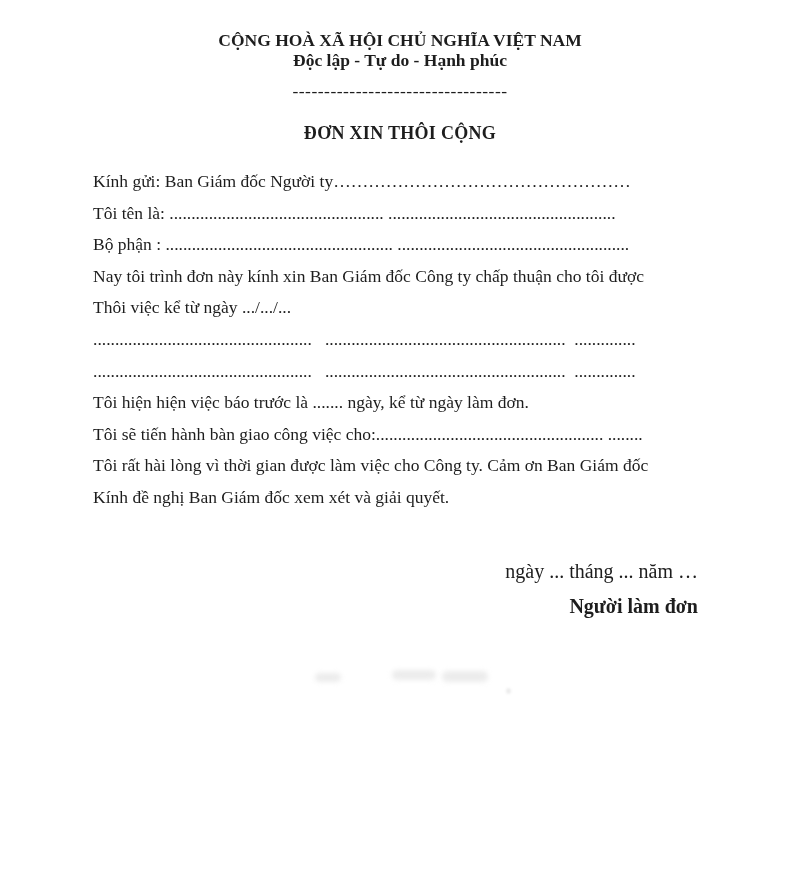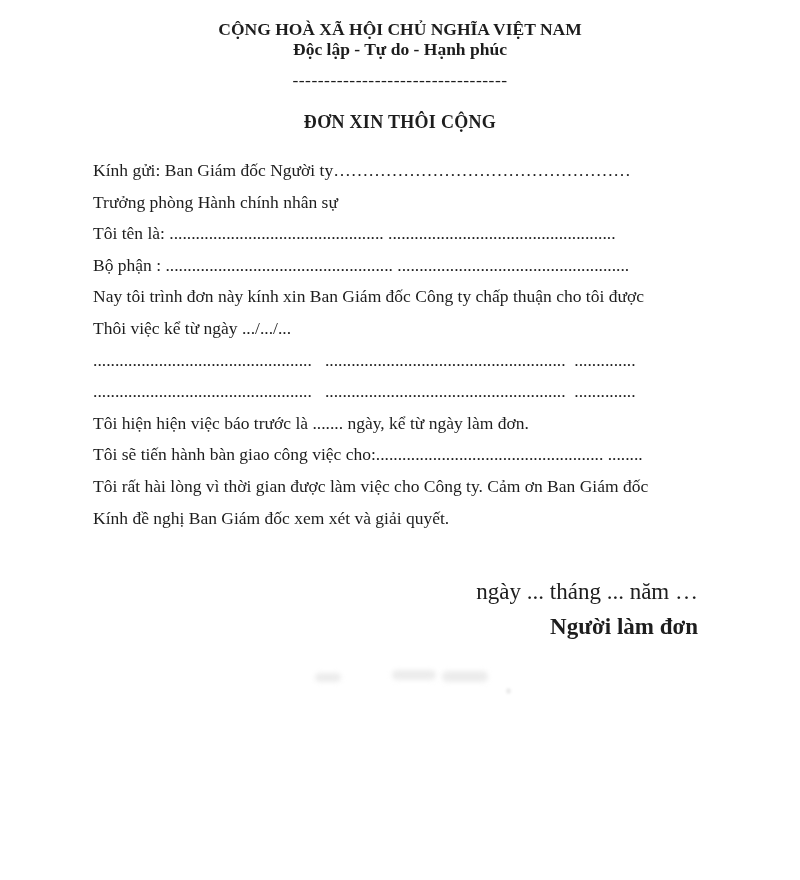--- a/index.html
+++ b/index.html
@@ -7,40 +7,40 @@
   .page {
     position: relative;
     width: 800px;
     height: 880px;
     margin: 0 auto;
     overflow: hidden;
     font-family: "Liberation Serif", "DejaVu Serif", serif;
     background: #ffffff;
     color: #1d1d1d;
   }
-  .header { text-align: center; padding-top: 19px; }
+  .header { text-align: center; padding-top: 30px; }
   .h1 { font-size: 17.5px; font-weight: bold; line-height: 20px; white-space: pre; }
   .h2 { font-size: 17.5px; font-weight: bold; line-height: 21px; white-space: pre; }
   .sep { font-size: 17.5px; line-height: 24px; margin-top: 8px; letter-spacing: 0.5px; white-space: pre; }
   .title {
     text-align: center;
     font-size: 18px;
     font-weight: bold;
     line-height: 30px;
     margin-top: 15px;
     letter-spacing: 0.3px;
     white-space: pre;
   }
   .body { margin-top: 18px; margin-left: 93px; font-size: 17.5px; }
   .body .line { line-height: 31.6px; white-space: pre; }
   .signature {
     margin-top: 40px;
     margin-right: 102px;
     text-align: right;
-    font-size: 23px;
+    font-size: 20px;
     line-height: 35px;
   }
   .signature .date-line { white-space: pre; }
   .signature .signer { font-weight: bold; white-space: pre; margin-left: 48px; }
   
   .smudge { position: absolute; border-radius: 6px; filter: blur(2.5px); }
   .smudge.s1 { left: 315px; top: 673px; width: 26px; height: 9px; }
   .smudge.s2 { left: 392px; top: 670px; width: 44px; height: 10px; }
   .smudge.s3 { left: 442px; top: 671px; width: 46px; height: 11px; }
   .smudge.s4 { left: 506px; top: 688px; width: 5px; height: 6px; filter: blur(1px); border-radius: 50%; }
@@ -53,21 +53,20 @@
   <div class="header">
     <div class="h1">CỘNG HOÀ XÃ HỘI CHỦ NGHĨA VIỆT NAM</div>
     <div class="h2">Độc lập - Tự do - Hạnh phúc</div>
     <div class="sep">----------------------------------</div>
   </div>
 
   <div class="title">ĐƠN XIN THÔI CỘNG</div>
 
   <div class="body">
     <div class="line">Kính gửi: Ban Giám đốc Người ty……………………………………………</div>
-    <div class="line">Trưởng phòng Hành chính nhân sự</div>
     <div class="line">Tôi tên là: ................................................. ....................................................</div>
     <div class="line">Bộ phận : .................................................... .....................................................</div>
     <div class="line">Nay tôi trình đơn này kính xin Ban Giám đốc Công ty chấp thuận cho tôi được</div>
     <div class="line">Thôi việc kể từ ngày .../.../...</div>
     <div class="line">..................................................   .......................................................  ..............</div>
     <div class="line">..................................................   .......................................................  ..............</div>
     <div class="line">Tôi hiện hiện việc báo trước là ....... ngày, kể từ ngày làm đơn.</div>
     <div class="line">Tôi sẽ tiến hành bàn giao công việc cho:.................................................... ........</div>
     <div class="line">Tôi rất hài lòng vì thời gian được làm việc cho Công ty. Cảm ơn Ban Giám đốc</div>
     <div class="line">Kính đề nghị Ban Giám đốc xem xét và giải quyết.</div>

